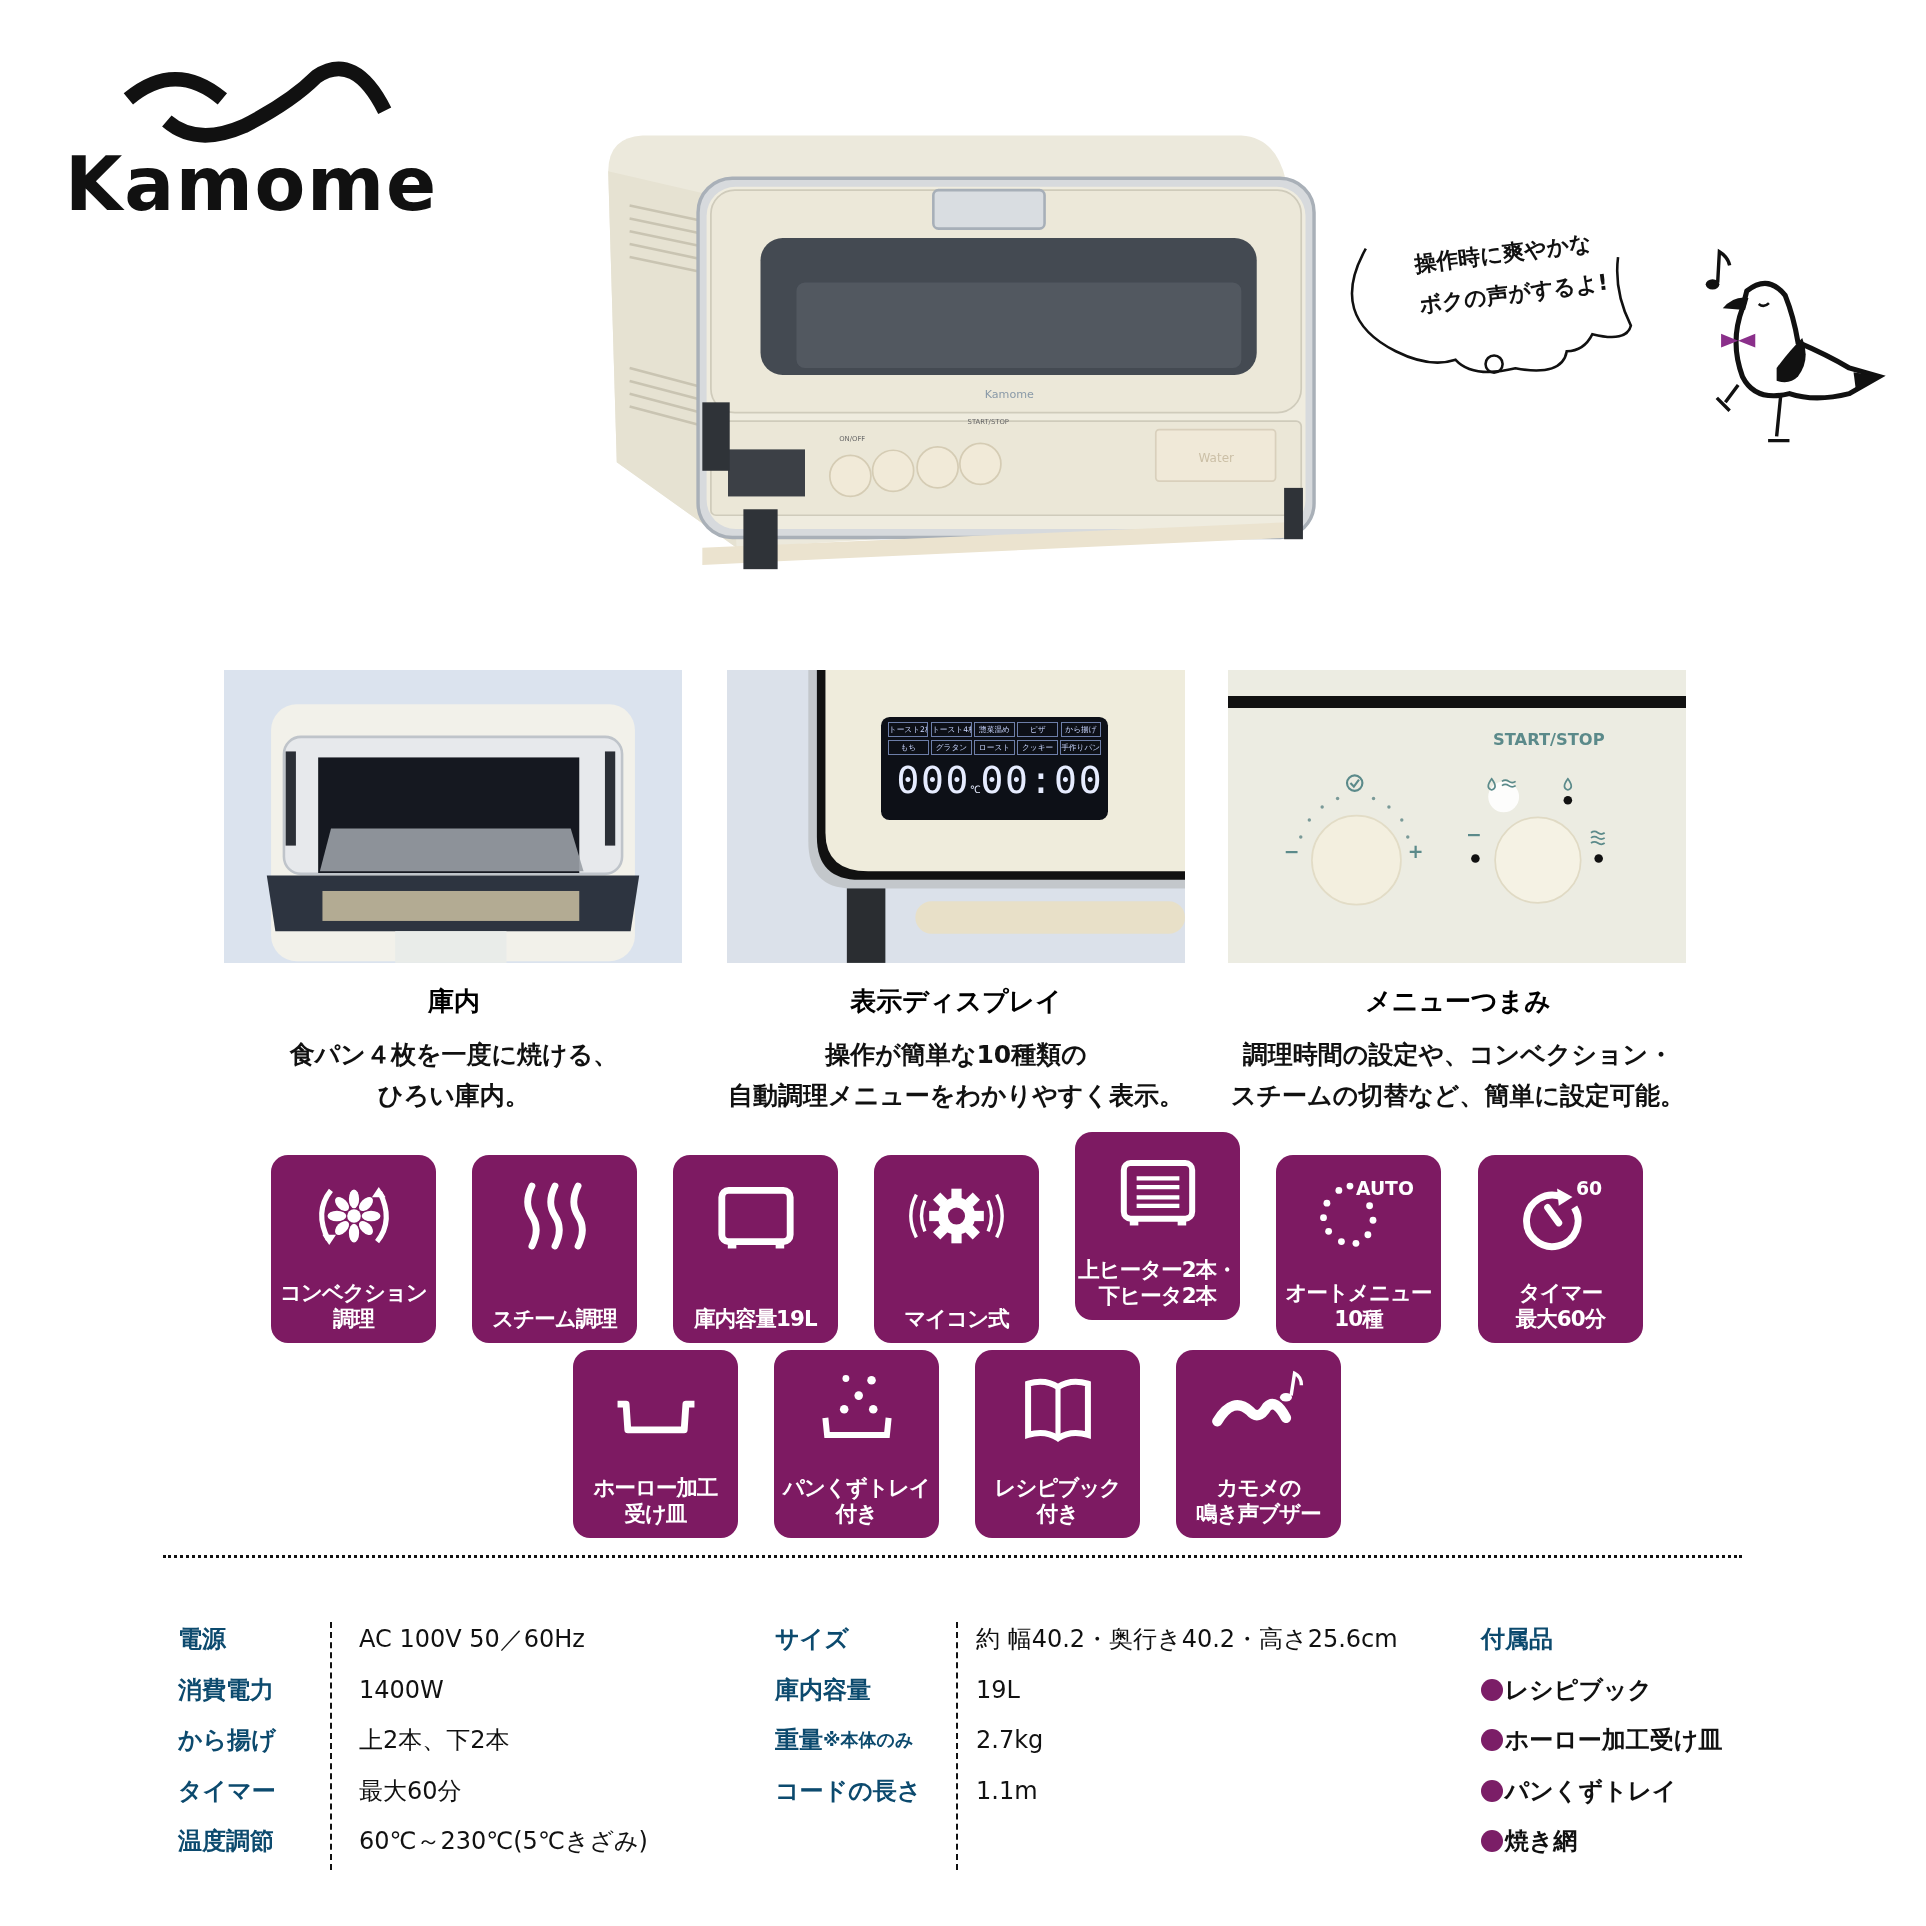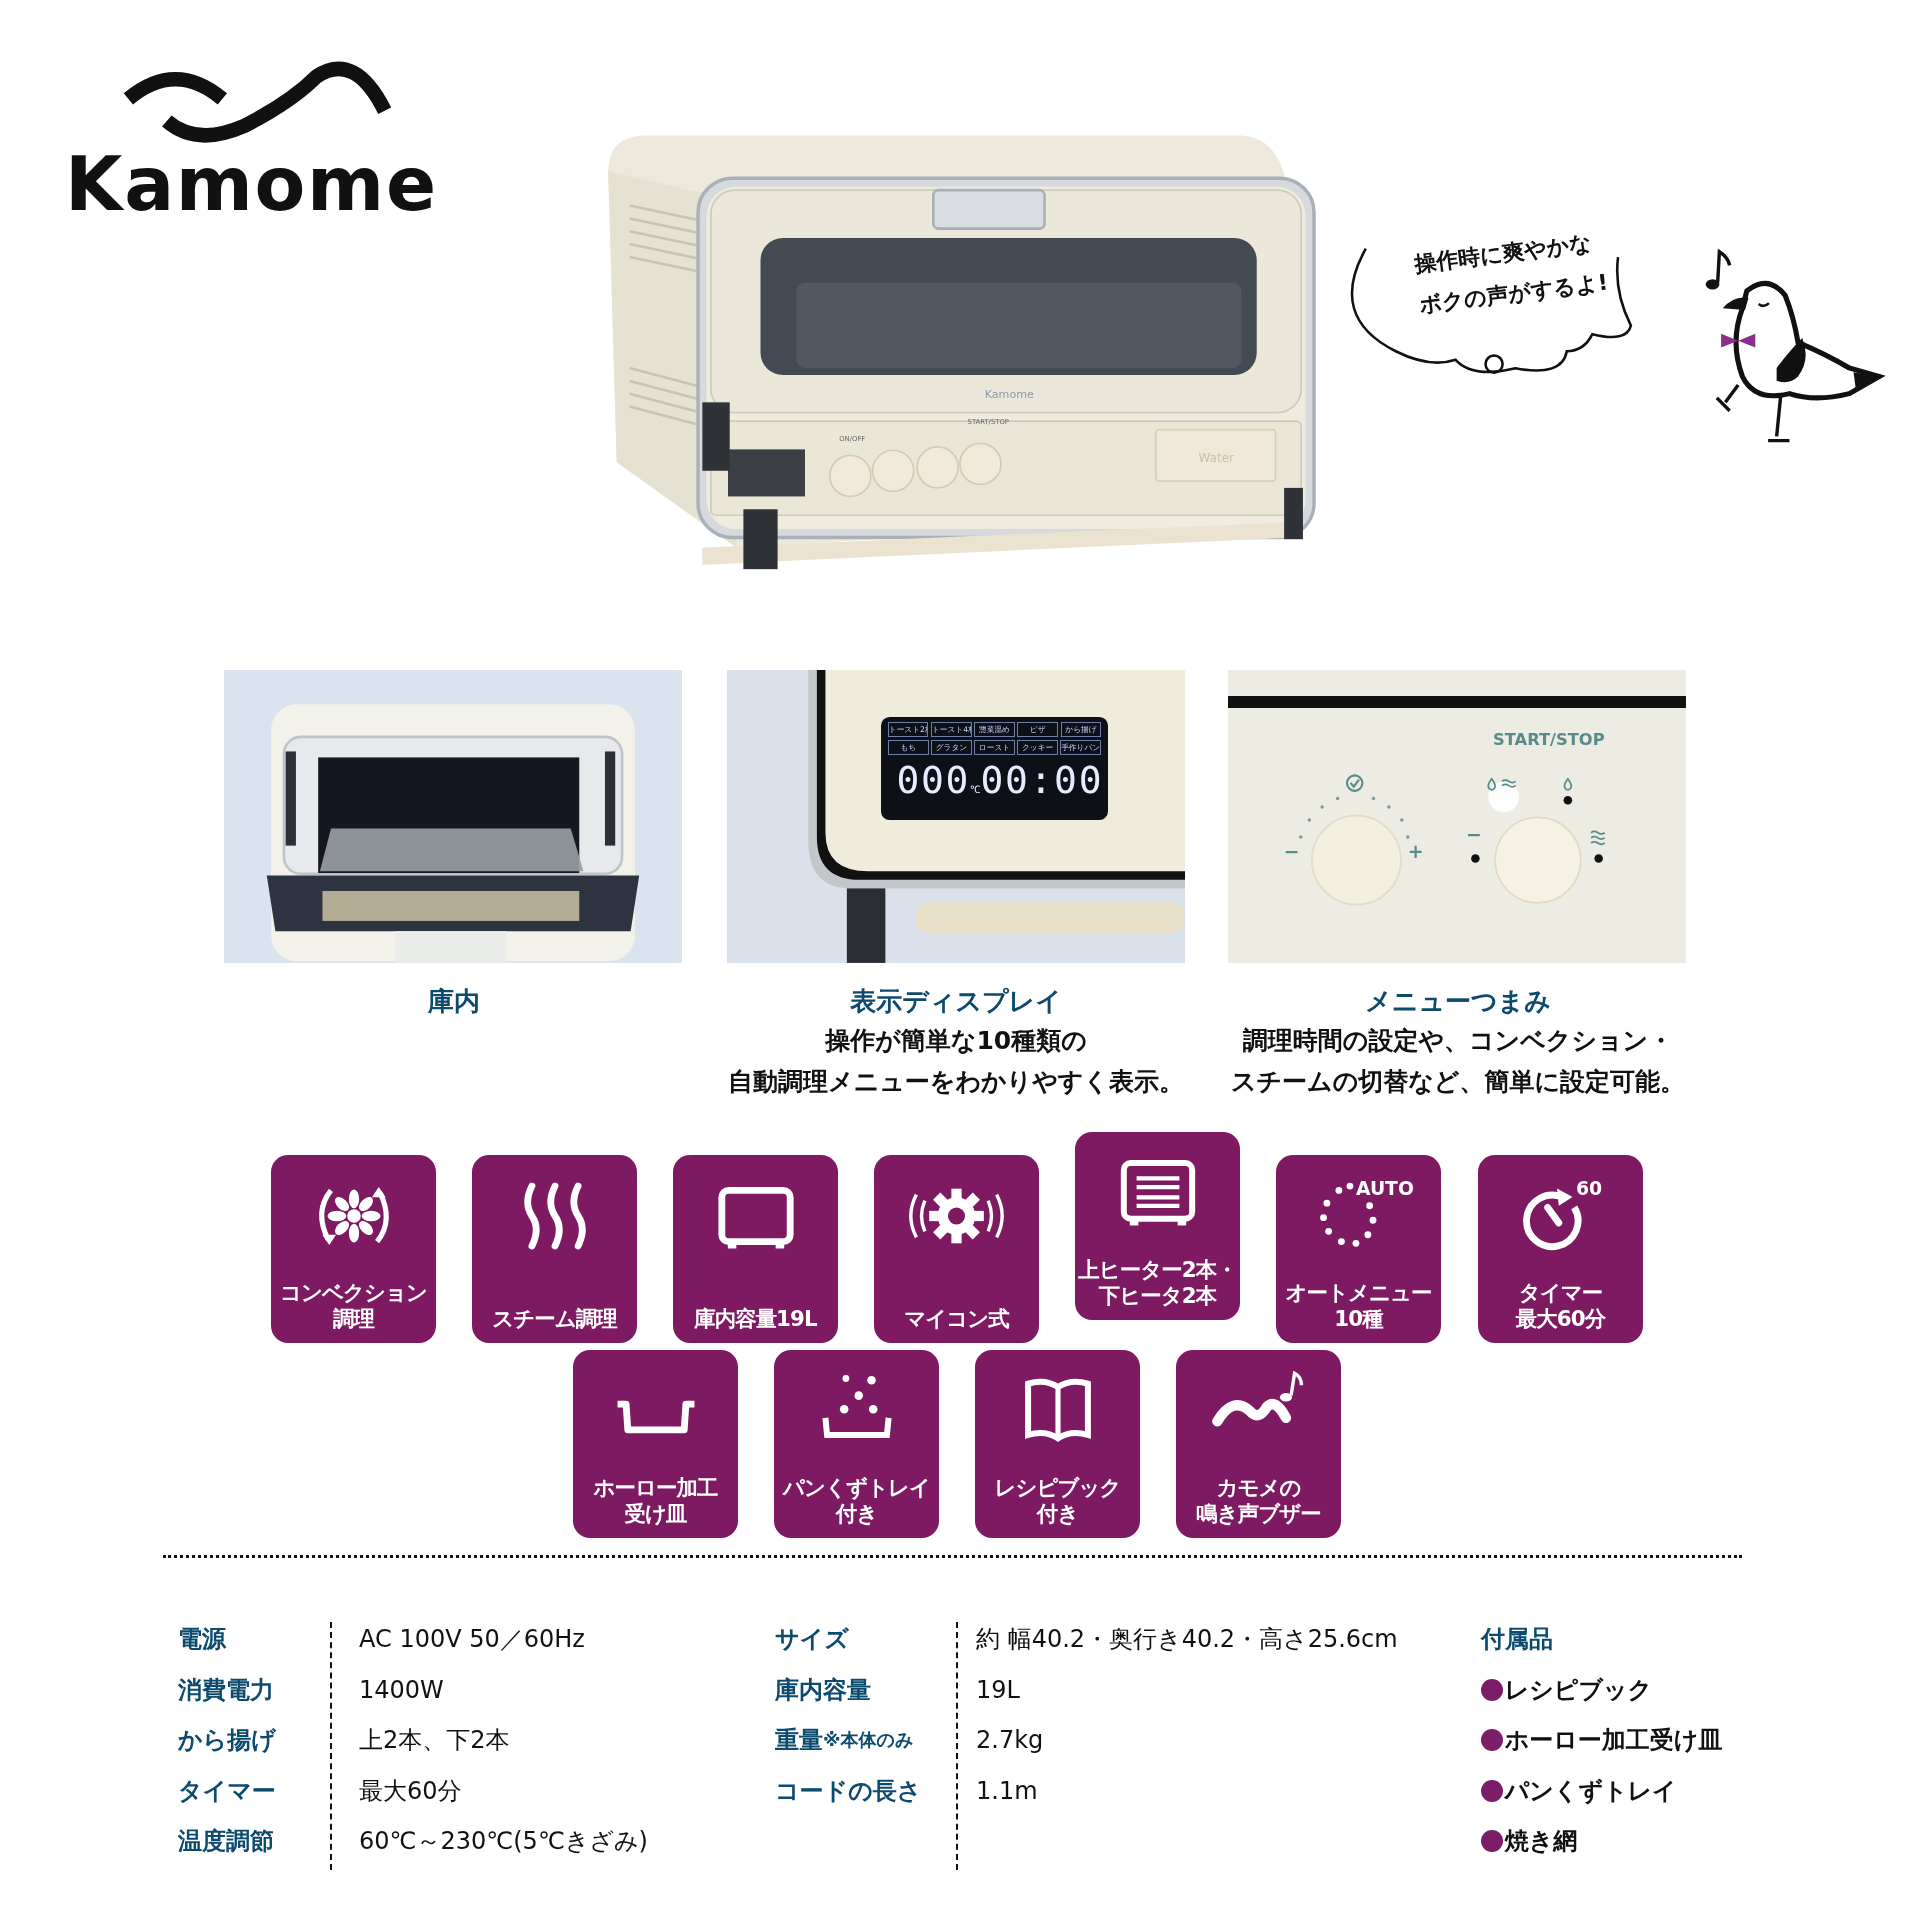--- a/index.html
+++ b/index.html
@@ -23,21 +23,21 @@
   .bird { left:1704px; top:248px; width:188px; height:240px; }
 
   
   .photo { top:670px; width:458px; height:293px; overflow:hidden; }
   .photo-1 { left:224px; background:#dbe3ee; }
   .photo-2 { left:727px; background:#dbe1ea; }
   .photo-3 { left:1228px; background:#ecece2; }
 
   
   .feat { top:984px; width:514px; text-align:center; }
-  .feat-title { font-size:26px; font-weight:bold; color:#0c4a6e; margin-bottom:1px; }
+  .feat-title { font-size:26px; font-weight:bold; color:#000000; margin-bottom:15px; }
   .feat-desc { font-size:25px; font-weight:bold; line-height:41px; white-space:pre-line; color:#111; }
 
   
   .badge { width:165px; height:188px; background:#7d1a62; border-radius:17px; position:absolute;
            color:#fff; text-align:center; }
   .badge .ico { position:absolute; left:0; right:0; top:15.4px; height:92px; display:flex; justify-content:center; align-items:center; }
   .badge .lbl { position:absolute; left:1.7px; right:1.7px; bottom:10.3px; font-size:21.4px; font-weight:bold;
                 line-height:26.5px; white-space:pre-line; letter-spacing:-0.9px; }
 
   
@@ -218,20 +218,22 @@
       <path d="M 308 127 Q 300 138 308 140 Q 316 138 308 127 Z"></path>
       <path d="M 320 130 q 4 -3 8 0 t 8 0 M 320 135 q 4 -3 8 0 t 8 0"></path>
       <path d="M 397 127 Q 389 138 397 140 Q 405 138 397 127 Z"></path>
       <path d="M 424 190 q 4 -3 8 0 t 8 0 M 424 196 q 4 -3 8 0 t 8 0 M 424 202 q 4 -3 8 0 t 8 0"></path>
     </g>
   </svg>
 </div>
 
 <div class="abs feat" style="left:197px;">
   <div class="feat-title">庫内</div>
+  <div class="feat-desc">食パン４枚を一度に焼ける、
+ひろい庫内。</div>
 </div>
 <div class="abs feat" style="left:699px;">
   <div class="feat-title">表示ディスプレイ</div>
   <div class="feat-desc">操作が簡単な10種類の
 自動調理メニューをわかりやすく表示。</div>
 </div>
 <div class="abs feat" style="left:1201px;">
   <div class="feat-title">メニューつまみ</div>
   <div class="feat-desc">調理時間の設定や、コンベクション・
 スチームの切替など、簡単に設定可能。</div>

